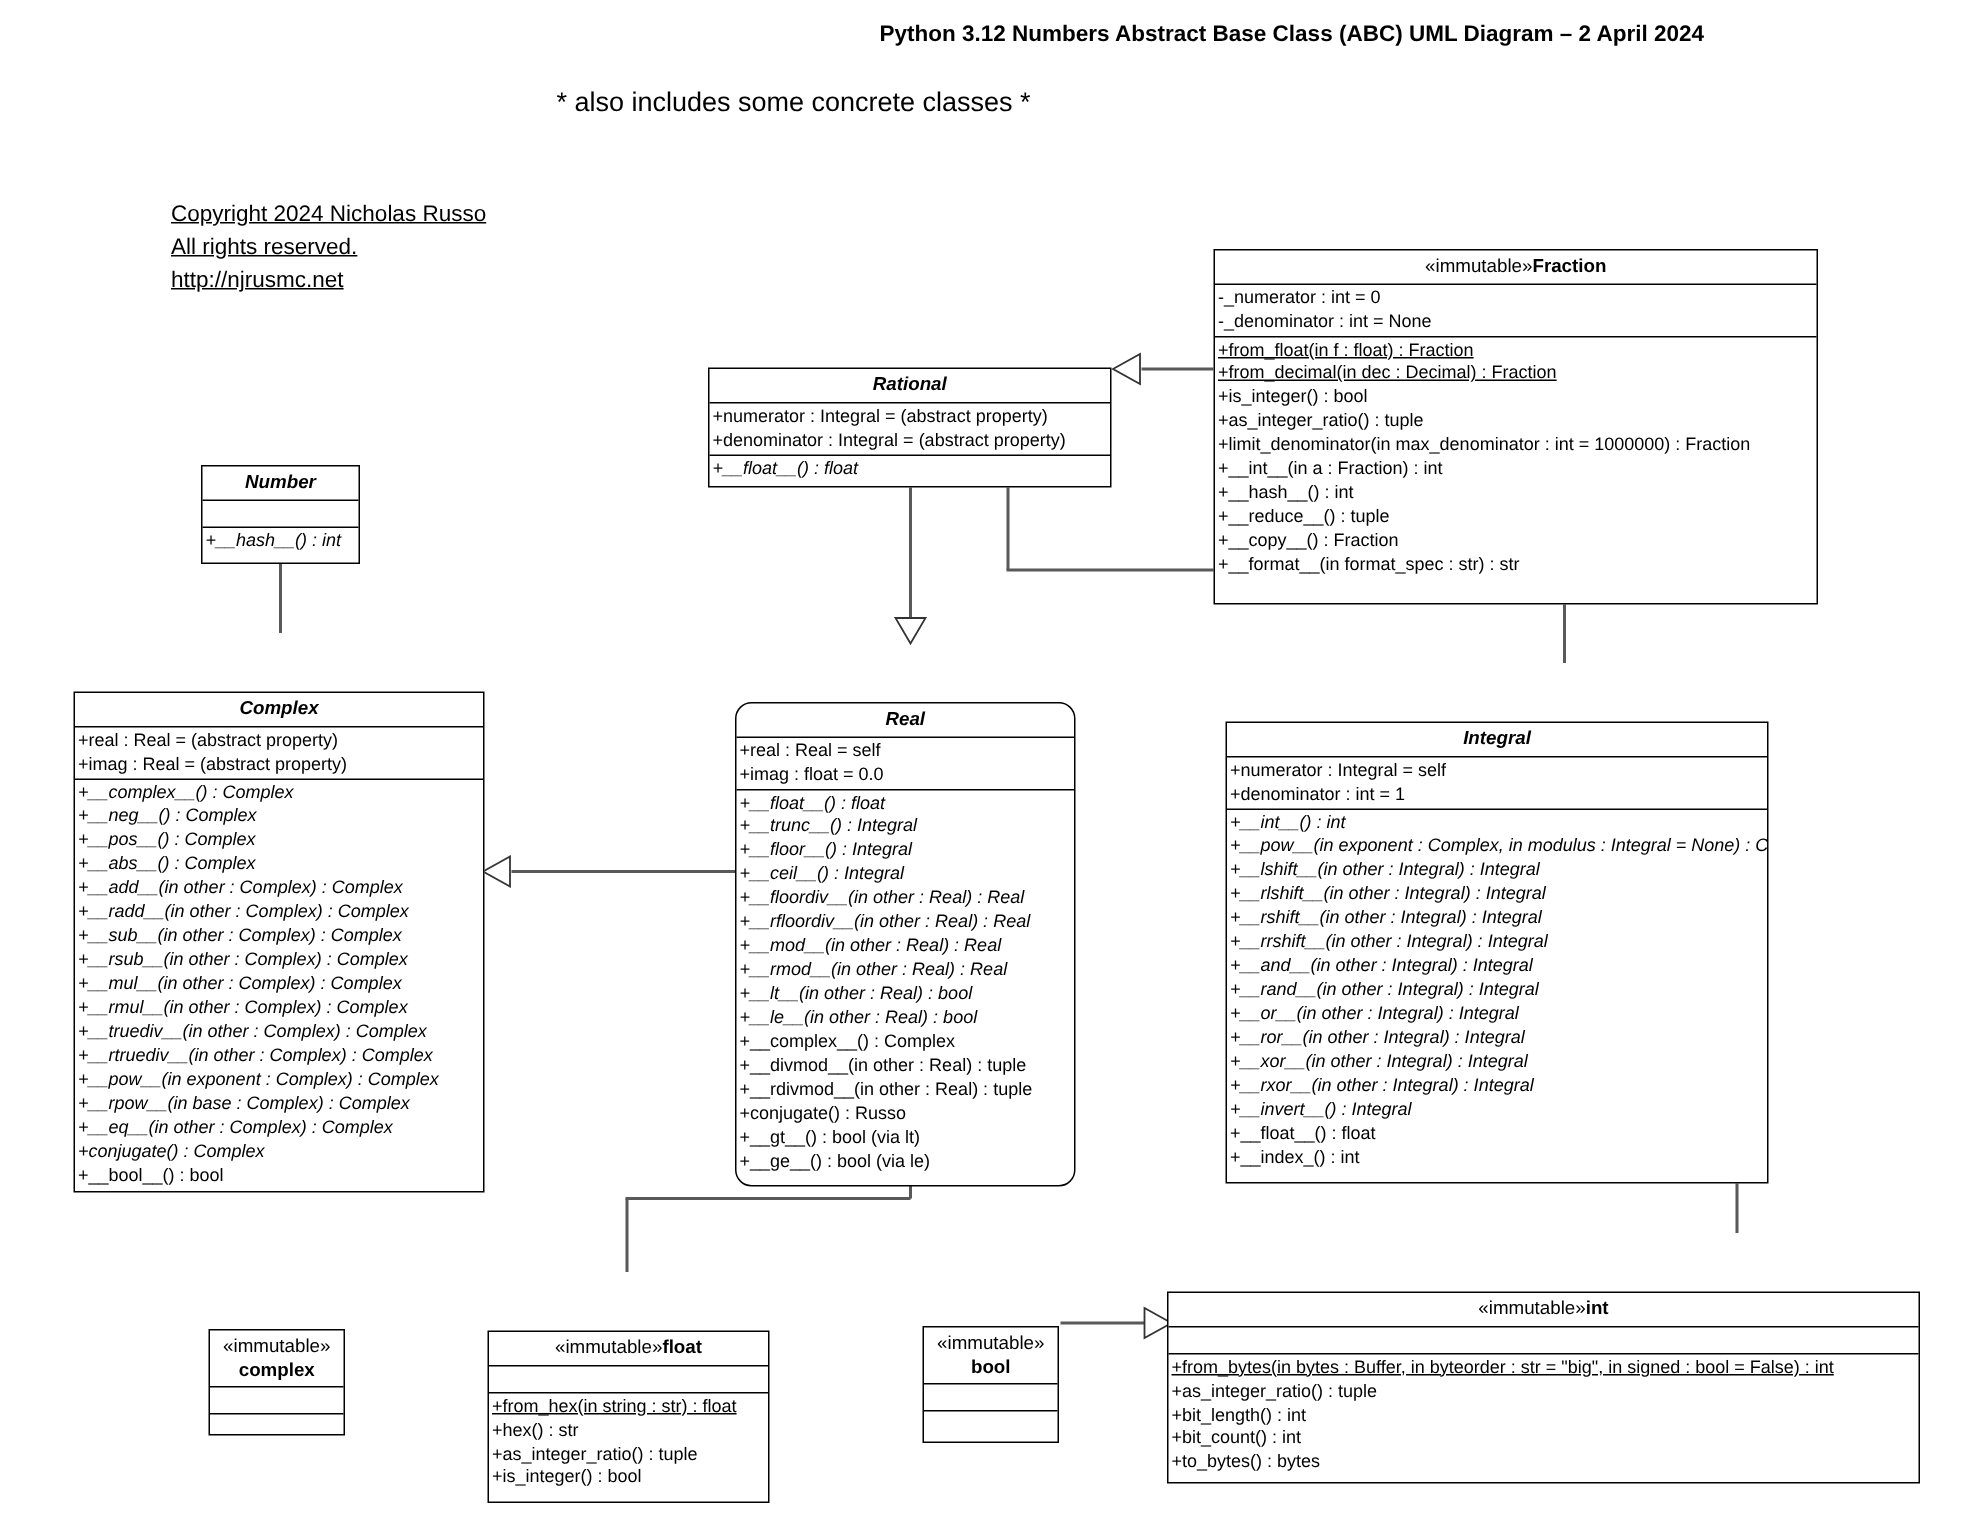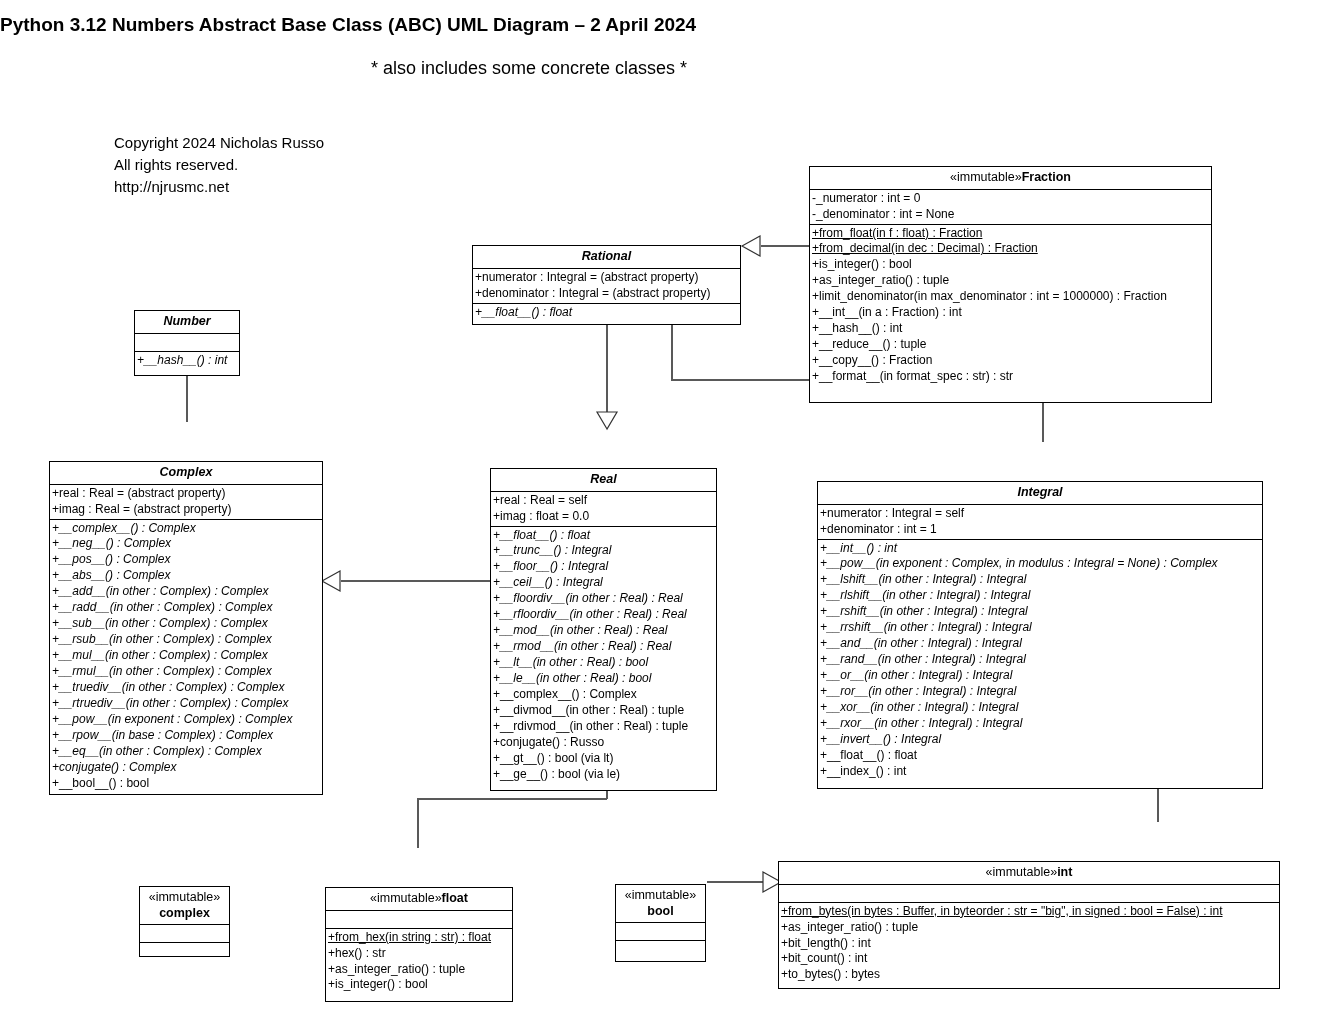--- a/index.html
+++ b/index.html
@@ -1,23 +1,23 @@
 <!DOCTYPE html>
 <html><head>
 <meta charset="utf-8">
 <style>
   html,body{margin:0;padding:0;background:#fff;}
   body{width:1320px;height:1020px;position:relative;overflow:hidden;
        font-family:"Liberation Sans","DejaVu Sans",sans-serif;color:#000;}
 
-  #title{position:absolute;left:0;top:14px;width:1136px;text-align:left;
-         font-size:19px;font-weight:bold;}
+  #title{position:absolute;left:0;top:14px;width:1136px;text-align:right;
+         font-size:15px;font-weight:bold;}
   #subtitle{position:absolute;left:0;top:58px;width:1058px;text-align:center;
             font-size:18px;}
-  #copyright{position:absolute;left:114px;top:132px;font-size:15px;line-height:1.47;}
+  #copyright{position:absolute;left:114px;top:132px;font-size:15px;line-height:1.47;text-decoration:underline;}
   #copyright div{white-space:nowrap;}
 
   .umlbox{position:absolute;border:1px solid #000;background:#fff;box-sizing:border-box;margin-top:39px;}
   .cname{text-align:center;font-weight:bold;font-style:italic;font-size:12.5px;
          padding:3px 2px;line-height:1.25;}
   .cname.concrete{font-style:normal;}
   .stereo{font-style:normal;font-weight:normal;}
   .stack{display:block;}
   .compart{border-top:1px solid #000;padding:1px 0;}
   .compart.empty{min-height:15px;}
@@ -116,21 +116,21 @@
     <div class="row ab">+__truediv__(in other : Complex) : Complex</div>
     <div class="row ab">+__rtruediv__(in other : Complex) : Complex</div>
     <div class="row ab">+__pow__(in exponent : Complex) : Complex</div>
     <div class="row ab">+__rpow__(in base : Complex) : Complex</div>
     <div class="row ab">+__eq__(in other : Complex) : Complex</div>
     <div class="row ab">+conjugate() : Complex</div>
     <div class="row">+__bool__() : bool</div>
   </div>
 </div>
 
-<div class="umlbox" style="left:490px;top:429px;width:227px;height:323px;">
+<div class="umlbox" style="left:490px;top:429px;width:227px;height:323px;border-radius:11px;">
   <div class="cname">Real</div>
   <div class="compart">
     <div class="row">+real : Real = self</div>
     <div class="row">+imag : float = 0.0</div>
   </div>
   <div class="compart">
     <div class="row ab">+__float__() : float</div>
     <div class="row ab">+__trunc__() : Integral</div>
     <div class="row ab">+__floor__() : Integral</div>
     <div class="row ab">+__ceil__() : Integral</div>
@@ -153,21 +153,21 @@
   <div class="cname">Rational</div>
   <div class="compart">
     <div class="row">+numerator : Integral = (abstract property)</div>
     <div class="row">+denominator : Integral = (abstract property)</div>
   </div>
   <div class="compart">
     <div class="row ab">+__float__() : float</div>
   </div>
 </div>
 
-<div class="umlbox" style="left:817px;top:442px;width:446px;height:308px;">
+<div class="umlbox" style="left:817px;top:442px;width:362px;height:308px;">
   <div class="cname">Integral</div>
   <div class="compart">
     <div class="row">+numerator : Integral = self</div>
     <div class="row">+denominator : int = 1</div>
   </div>
   <div class="compart">
     <div class="row ab">+__int__() : int</div>
     <div class="row ab">+__pow__(in exponent : Complex, in modulus : Integral = None) : Complex</div>
     <div class="row ab">+__lshift__(in other : Integral) : Integral</div>
     <div class="row ab">+__rlshift__(in other : Integral) : Integral</div>

